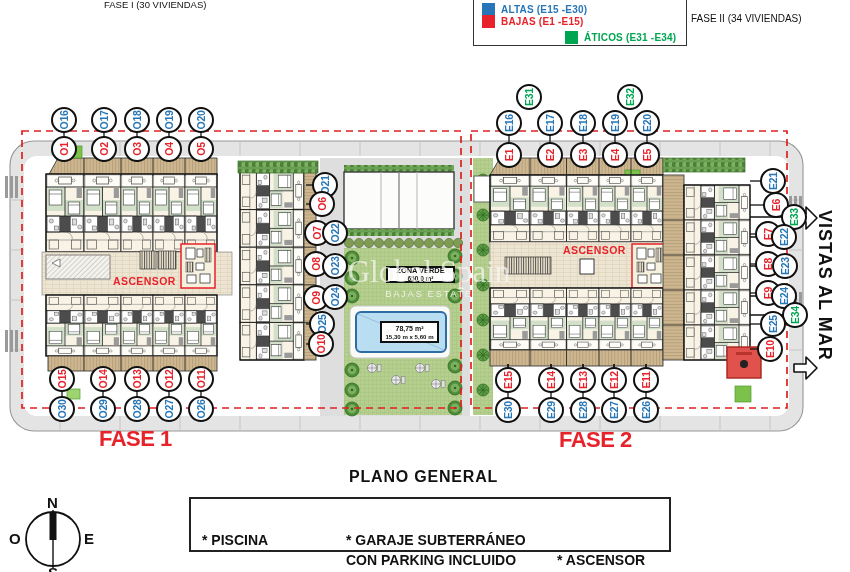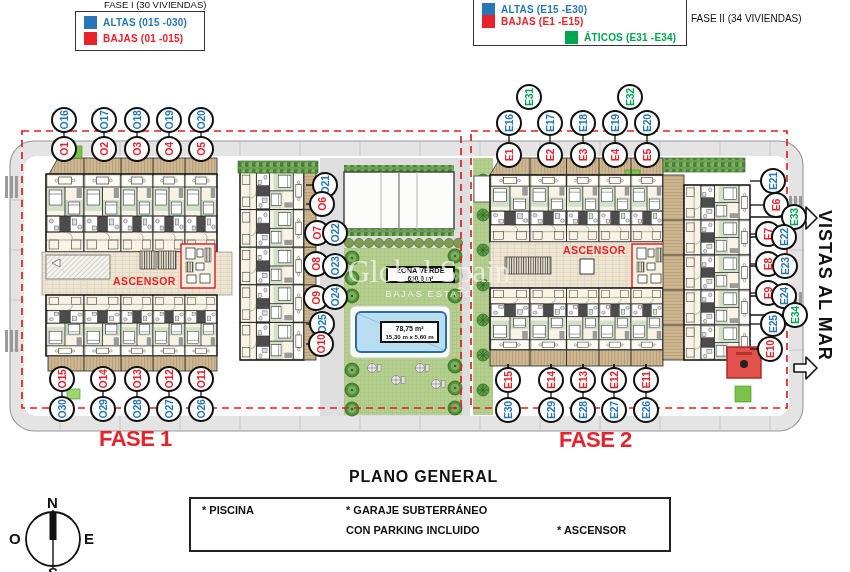--- a/index.html
+++ b/index.html
@@ -32,21 +32,21 @@
 
   .watermark{position:absolute;color:rgba(246,246,240,0.75);text-align:center;pointer-events:none;}
   .watermark .w1{font-family:"Liberation Serif",serif;font-size:31px;line-height:28px;white-space:nowrap;}
   .watermark .w2{font-size:9.5px;letter-spacing:1.6px;margin-top:2px;color:rgba(246,246,240,0.88);}
 
   .vistas{position:absolute;font-weight:bold;font-size:18px;color:#111;letter-spacing:1px;
           white-space:nowrap;transform:rotate(90deg);transform-origin:left top;}
 
   .footer-title{position:absolute;font-weight:bold;font-size:16px;color:#111;letter-spacing:0.4px;white-space:nowrap;}
   .footer-box{position:absolute;border:2px solid #222;background:#fff;}
-  .fitem{position:absolute;font-weight:bold;font-size:11px;color:#111;white-space:nowrap;}
+  .fitem{position:absolute;font-weight:bold;font-size:14px;color:#111;white-space:nowrap;margin-top:28px;}
 
   .compass-letter{position:absolute;font-weight:bold;font-size:15px;color:#111;}
 </style>
 </head>
 <body>
 
 <div class="stage">
 
   <svg class="abs" style="left:0;top:0" width="850" height="572" viewBox="0 0 850 572">
     <defs>
@@ -401,30 +401,20 @@
         <line x1="750" y1="266" x2="785" y2="266"></line>
         <line x1="750" y1="293" x2="768" y2="293"></line>
         <line x1="750" y1="296" x2="784" y2="296"></line>
         <line x1="750" y1="315" x2="795" y2="315"></line>
         <line x1="750" y1="324" x2="773" y2="324"></line>
         <line x1="750" y1="349" x2="770" y2="349"></line>
       </g>
   </svg>
 
   <div class="abs lg-title" style="left:104px;top:-1px;font-size:9.5px;">FASE I (30 VIVIENDAS)</div>
-  <div class="abs lg-box" style="left:75px;top:11px;width:128px;height:38px;">
-    <div class="lg-row" style="left:8px;top:4px;">
-      <span class="lg-swatch" style="background:#2777b8"></span>
-      <span class="lg-label c-altas">ALTAS (015 -030)</span>
-    </div>
-    <div class="lg-row" style="left:8px;top:20px;">
-      <span class="lg-swatch" style="background:#e8222a"></span>
-      <span class="lg-label c-bajas">BAJAS (01 -015)</span>
-    </div>
-  </div>
 
   <div class="abs lg-box" style="left:473px;top:-2px;width:212px;height:46px;">
     <div class="lg-row" style="left:8px;top:4px;">
       <span class="lg-swatch" style="background:#2777b8"></span>
       <span class="lg-label c-altas">ALTAS (E15 -E30)</span>
     </div>
     <div class="lg-row" style="left:8px;top:16px;">
       <span class="lg-swatch" style="background:#e8222a"></span>
       <span class="lg-label c-bajas">BAJAS (E1 -E15)</span>
     </div>

